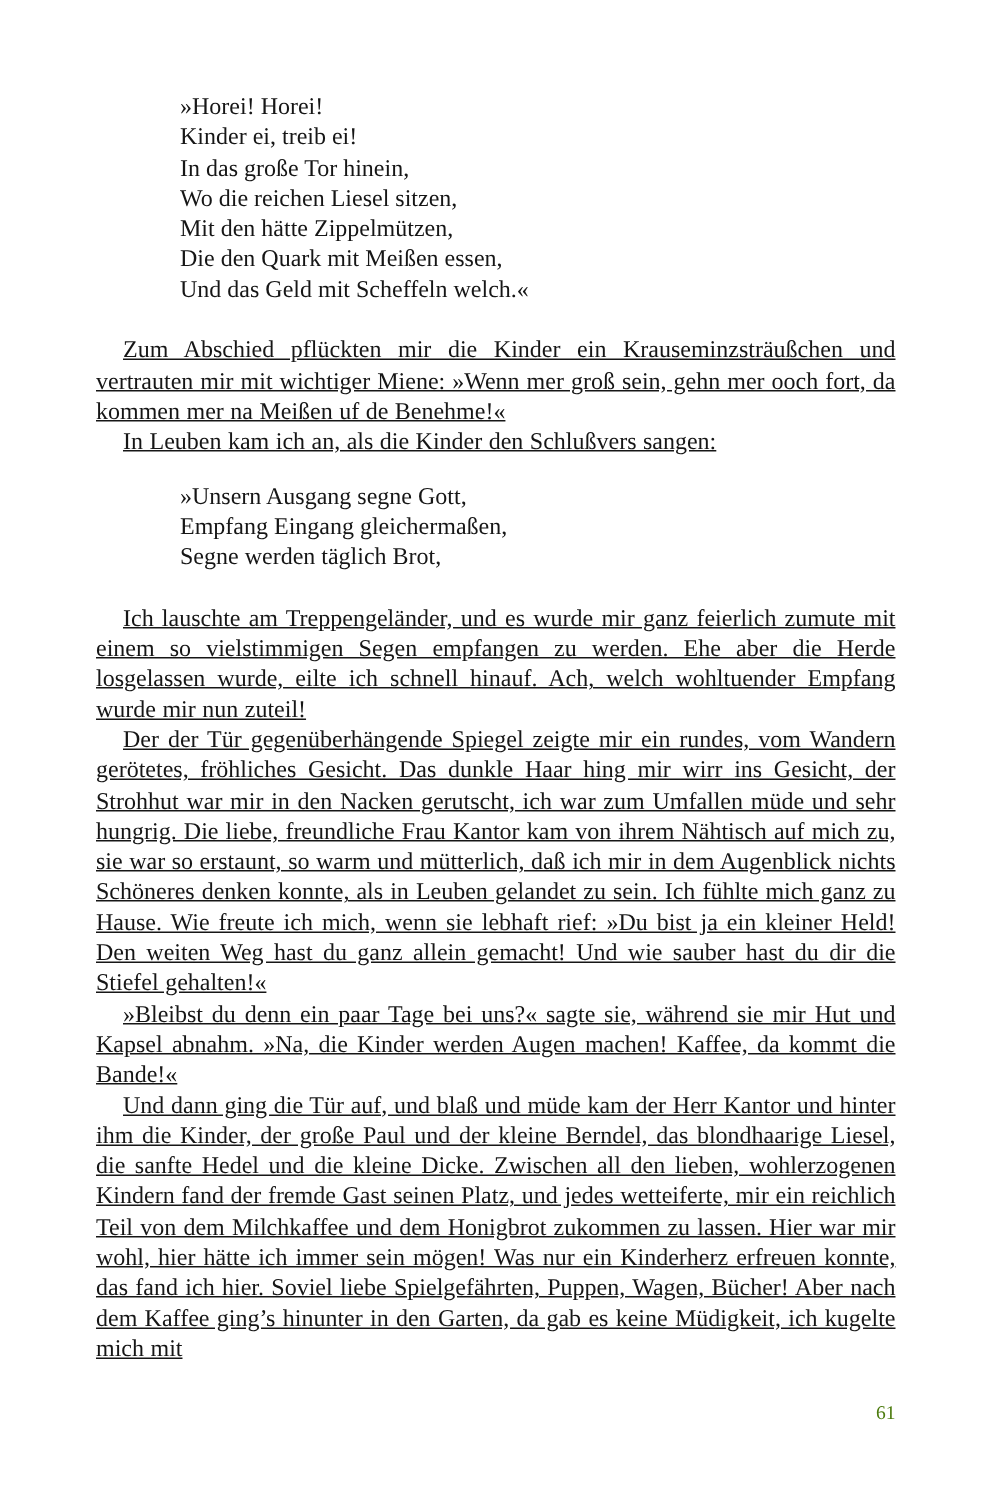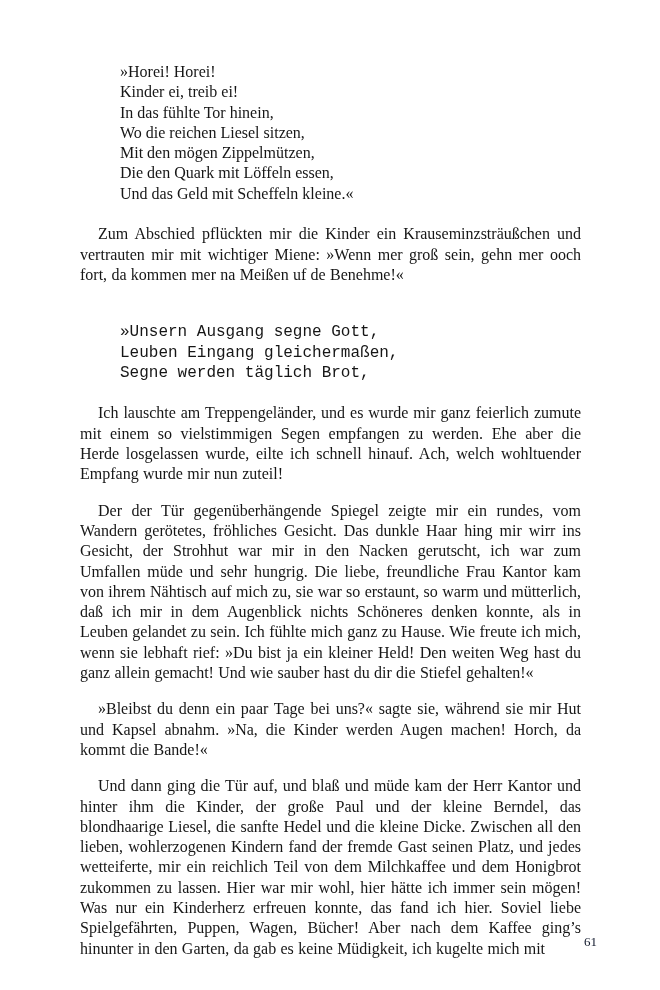--- a/index.html
+++ b/index.html
@@ -21,69 +21,70 @@
     background: #ffffff;
     font-family: "Liberation Serif", serif;
     font-size: 16px;
     line-height: 20.3px;
     color: #161616;
   }
   .verse {
     margin: 0 0 20.3px 56px;
   }
   .verse.mid {
-    margin-top: 37px;
-    font-family: Liberation Mono, monospace;
+    margin-top: 16px;
   }
   .verse-line {
     white-space: pre;
   }
   p.para {
-    margin: 16px;
+    margin: 0;
     text-align: justify;
     text-indent: 18px;
     hyphens: none;
     word-spacing: 0.02em;
+    text-decoration: underline;
   }
   .page-number {
     position: absolute;
     right: 63px;
     bottom: 42px;
     font-size: 13px;
     line-height: 13px;
-    color: #0f172a;
+    color: #4d7c0f;
   }
 </style>
 </head>
 <body>
 
 <div class="page">
 
   <div class="verse">
     <div class="verse-line">»Horei! Horei!</div>
     <div class="verse-line">Kinder ei, treib ei!</div>
-    <div class="verse-line">In das fühlte Tor hinein,</div>
+    <div class="verse-line">In das große Tor hinein,</div>
     <div class="verse-line">Wo die reichen Liesel sitzen,</div>
-    <div class="verse-line">Mit den mögen Zippelmützen,</div>
-    <div class="verse-line">Die den Quark mit Löffeln essen,</div>
-    <div class="verse-line">Und das Geld mit Scheffeln kleine.«</div>
+    <div class="verse-line">Mit den hätte Zippelmützen,</div>
+    <div class="verse-line">Die den Quark mit Meißen essen,</div>
+    <div class="verse-line">Und das Geld mit Scheffeln welch.«</div>
   </div>
 
   <p class="para">Zum Abschied pflückten mir die Kinder ein Krauseminzsträußchen und vertrauten mir mit wichtiger Miene: »Wenn mer groß sein, gehn mer ooch fort, da kommen mer na Meißen uf de Benehme!«</p>
 
+  <p class="para">In Leuben kam ich an, als die Kinder den Schlußvers sangen:</p>
 
   <div class="verse mid">
     <div class="verse-line">»Unsern Ausgang segne Gott,</div>
-    <div class="verse-line">Leuben Eingang gleichermaßen,</div>
+    <div class="verse-line">Empfang Eingang gleichermaßen,</div>
     <div class="verse-line">Segne werden täglich Brot,</div>
   </div>
 
   <p class="para">Ich lauschte am Treppengeländer, und es wurde mir ganz feierlich zumute mit einem so vielstimmigen Segen empfangen zu werden. Ehe aber die Herde losgelassen wurde, eilte ich schnell hinauf. Ach, welch wohltuender Empfang wurde mir nun zuteil!</p>
 
   <p class="para">Der der Tür gegenüberhängende Spiegel zeigte mir ein rundes, vom Wandern gerötetes, fröhliches Gesicht. Das dunkle Haar hing mir wirr ins Gesicht, der Strohhut war mir in den Nacken gerutscht, ich war zum Umfallen müde und sehr hungrig. Die liebe, freundliche Frau Kantor kam von ihrem Nähtisch auf mich zu, sie war so erstaunt, so warm und mütterlich, daß ich mir in dem Augenblick nichts Schöneres denken konnte, als in Leuben gelandet zu sein. Ich fühlte mich ganz zu Hause. Wie freute ich mich, wenn sie lebhaft rief: »Du bist ja ein kleiner Held! Den weiten Weg hast du ganz allein gemacht! Und wie sauber hast du dir die Stiefel gehalten!«</p>
 
-  <p class="para">»Bleibst du denn ein paar Tage bei uns?« sagte sie, während sie mir Hut und Kapsel abnahm. »Na, die Kinder werden Augen machen! Horch, da kommt die Bande!«</p>
+  <p class="para">»Bleibst du denn ein paar Tage bei uns?« sagte sie, während sie mir Hut und Kapsel abnahm. »Na, die Kinder werden Augen machen! Kaffee, da kommt die Bande!«</p>
 
   <p class="para">Und dann ging die Tür auf, und blaß und müde kam der Herr Kantor und hinter ihm die Kinder, der große Paul und der kleine Berndel, das blondhaarige Liesel, die sanfte Hedel und die kleine Dicke. Zwischen all den lieben, wohlerzogenen Kindern fand der fremde Gast seinen Platz, und jedes wetteiferte, mir ein reichlich Teil von dem Milchkaffee und dem Honigbrot zukommen zu lassen. Hier war mir wohl, hier hätte ich immer sein mögen! Was nur ein Kinderherz erfreuen konnte, das fand ich hier. Soviel liebe Spielgefährten, Puppen, Wagen, Bücher! Aber nach dem Kaffee ging’s hinunter in den Garten, da gab es keine Müdigkeit, ich kugelte mich mit</p>
 
   <div class="page-number">61</div>
 
 </div>
 
 </body></html>

